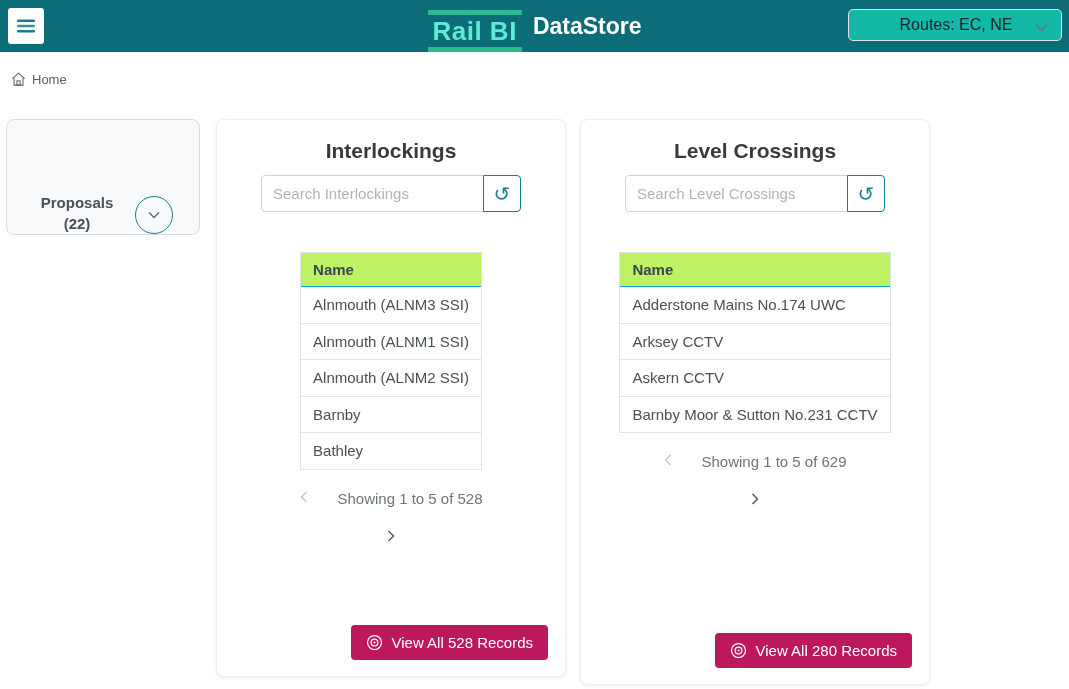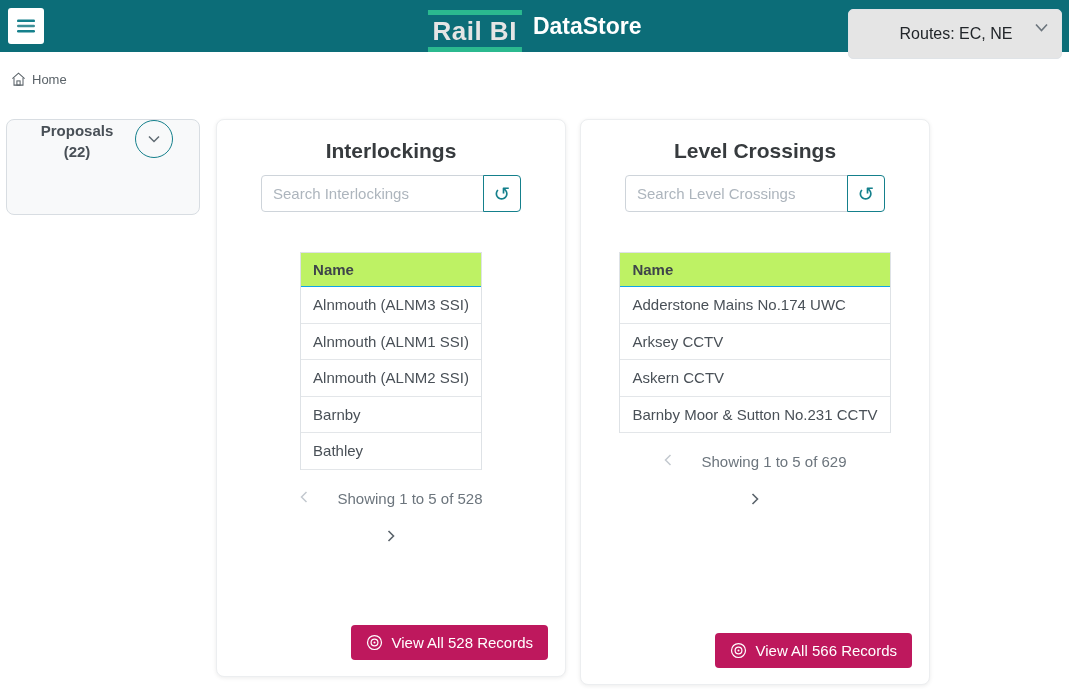--- a/index.html
+++ b/index.html
@@ -6,40 +6,40 @@
   html,body { width:1069px; height:689px; background:#fff; overflow:hidden;
     font-family:"Liberation Sans","DejaVu Sans",sans-serif; }
 
   
   .header { position:relative; height:52px; background:#0C6D78; }
   .hamburger-btn { position:absolute; left:8px; top:8px; width:36px; height:36px;
     background:#fff; border:none; border-radius:3px; display:flex;
     align-items:center; justify-content:center; cursor:pointer; }
   .logo-wrap { position:absolute; left:50%; top:0; transform:translateX(-50%);
     height:52px; display:flex; align-items:center; }
-  .logo-rail { color:#e5e5e5; font-size:26px; font-weight:800; letter-spacing:.5px;
+  .logo-rail { color:#5eead4; font-size:26px; font-weight:800; letter-spacing:.5px;
     border-top:5px solid #2BB98F; border-bottom:5px solid #2BB98F;
     padding:0 5px; line-height:1.25;margin-top:10px; }
   .logo-datastore { color:#fff; font-size:23px; font-weight:700; margin-left:11px; }
-  .routes-select { position:absolute; right:7px; top:9px; width:214px; height:50px;
-    background:#e5e5e5; border:1px solid #dfe3e7; border-radius:5px; display:flex;
+  .routes-select { position:absolute; right:7px; top:9px; width:214px; height:32px;
+    background:#14b8a6; border:1px solid #dfe3e7; border-radius:5px; display:flex;
     align-items:center; justify-content:center; cursor:pointer;padding-left:28px; }
   .routes-select .routes-label { font-size:16px; color:#212529; padding-right:26px; }
   .routes-select .chev { position:absolute; right:12px; top:10px; }
 
   
   .breadcrumb { display:flex; gap:6px; padding:20px 0 0 11px;
     font-size:13px; color:#5a6268; }
 
   
   .main { display:flex; align-items:flex-start; margin-top:32px; }
 
   
-  .proposals-card { margin-left:6px; width:194px; height:96px; background:#F8F9FA;
-    border:1px solid #D8DDE2; border-radius:8px; display:flex; align-items:flex-start;
+  .proposals-card { margin-left:6px; width:194px; height:116px; background:#F8F9FA;
+    border:1px solid #D8DDE2; border-radius:8px; display:flex; align-items:flex-end;
     justify-content:center; gap:14px; padding:0 10px; }
   .proposals-label { width:88px; text-align:center; font-weight:700; font-size:15px;
     line-height:1.4; color:#495057; }
   .proposals-toggle { width:38px; height:38px; border-radius:50%; background:transparent;
     border:1px solid #15808C; display:flex; align-items:center; justify-content:center;
     cursor:pointer; flex:none; }
 
   
   .card { width:350px; background:#fff; border:1px solid #ECEEF0; border-radius:8px;
     box-shadow:0 1px 4px rgba(0,0,0,.08); padding:17px 17px 16px;
@@ -214,17 +214,17 @@
       </div>
     </div>
     <button class="view-all-btn">
       <span style="display:flex;">
         <svg width="17" height="17" viewBox="0 0 18 18" fill="none" stroke="#fff">
           <circle cx="9" cy="9" r="7.4" stroke-width="1.3"></circle>
           <circle cx="9" cy="9" r="3.6" stroke-width="1.3"></circle>
           <circle cx="9" cy="9" r="1.1" fill="#fff" stroke="none"></circle>
         </svg>
       </span>
-      <span>View All 566 Records</span>
+      <span>View All 280 Records</span>
     </button>
   </div>
 
 </div>
 
 </body></html>

